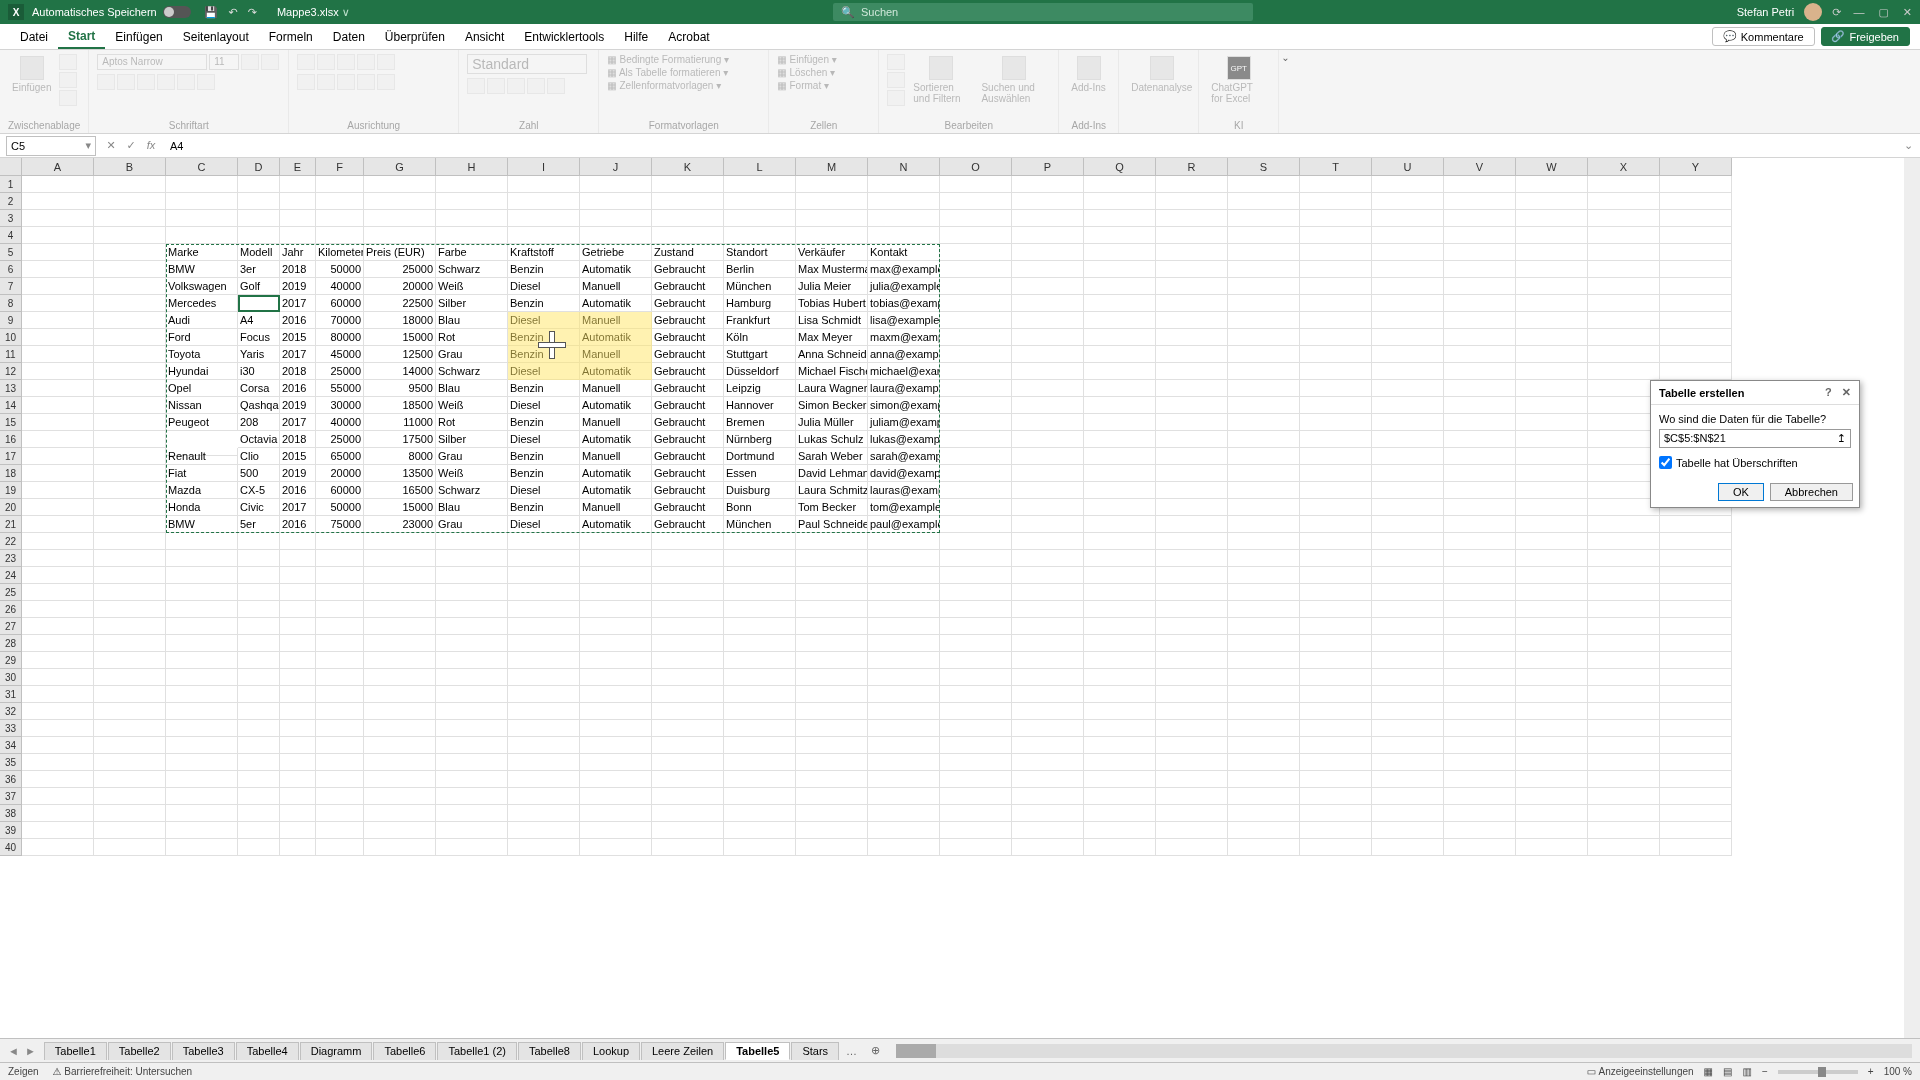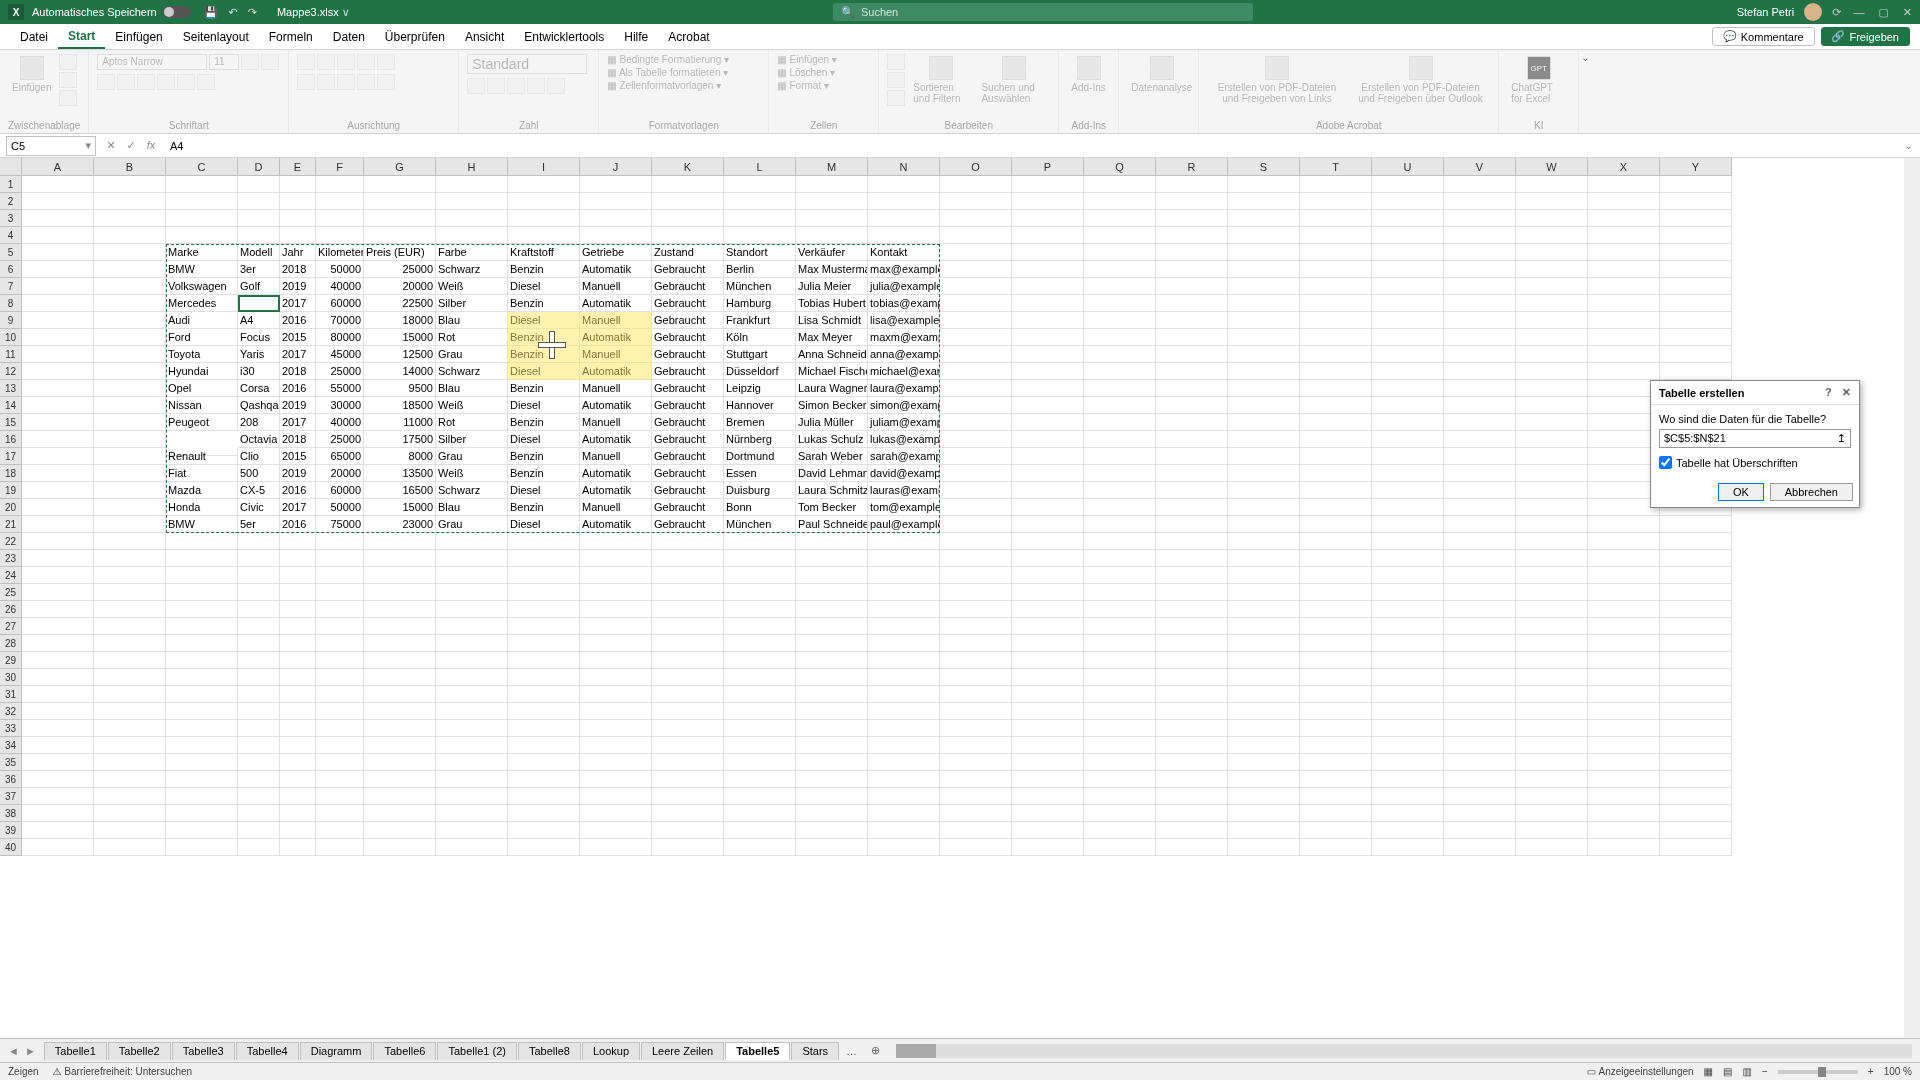--- a/index.html
+++ b/index.html
@@ -259,33 +259,20 @@
     <div class="label">Add-Ins</div>
   </div>
   <div class="rgroup" style="width:80px">
     <div class="tools">
         <div class="bigbtn">
           <div class="ico"></div>
           <span>Datenanalyse</span>
         </div>
       </div>
     <div class="label"></div>
-  </div>
-  <div class="rgroup" style="width:300px">
-    <div class="tools">
-      <div class="bigbtn" style="width:140px">
-          <div class="ico"></div>
-          <span style="text-align:center">Erstellen von PDF-Dateien und Freigeben von Links</span>
-        </div>
-      <div class="bigbtn" style="width:140px">
-          <div class="ico"></div>
-          <span style="text-align:center">Erstellen von PDF-Dateien und Freigeben über Outlook</span>
-        </div>
-    </div>
-    <div class="label">Adobe Acrobat</div>
   </div>
   <div class="rgroup" style="width:80px">
     <div class="tools">
         <div class="bigbtn">
           <div class="ico" style="background:#333;color:#fff;font-size:8px;display:flex;align-items:center;justify-content:center">GPT</div>
           <span>ChatGPT for Excel</span>
         </div>
       </div>
     <div class="label">KI</div>
   </div>

